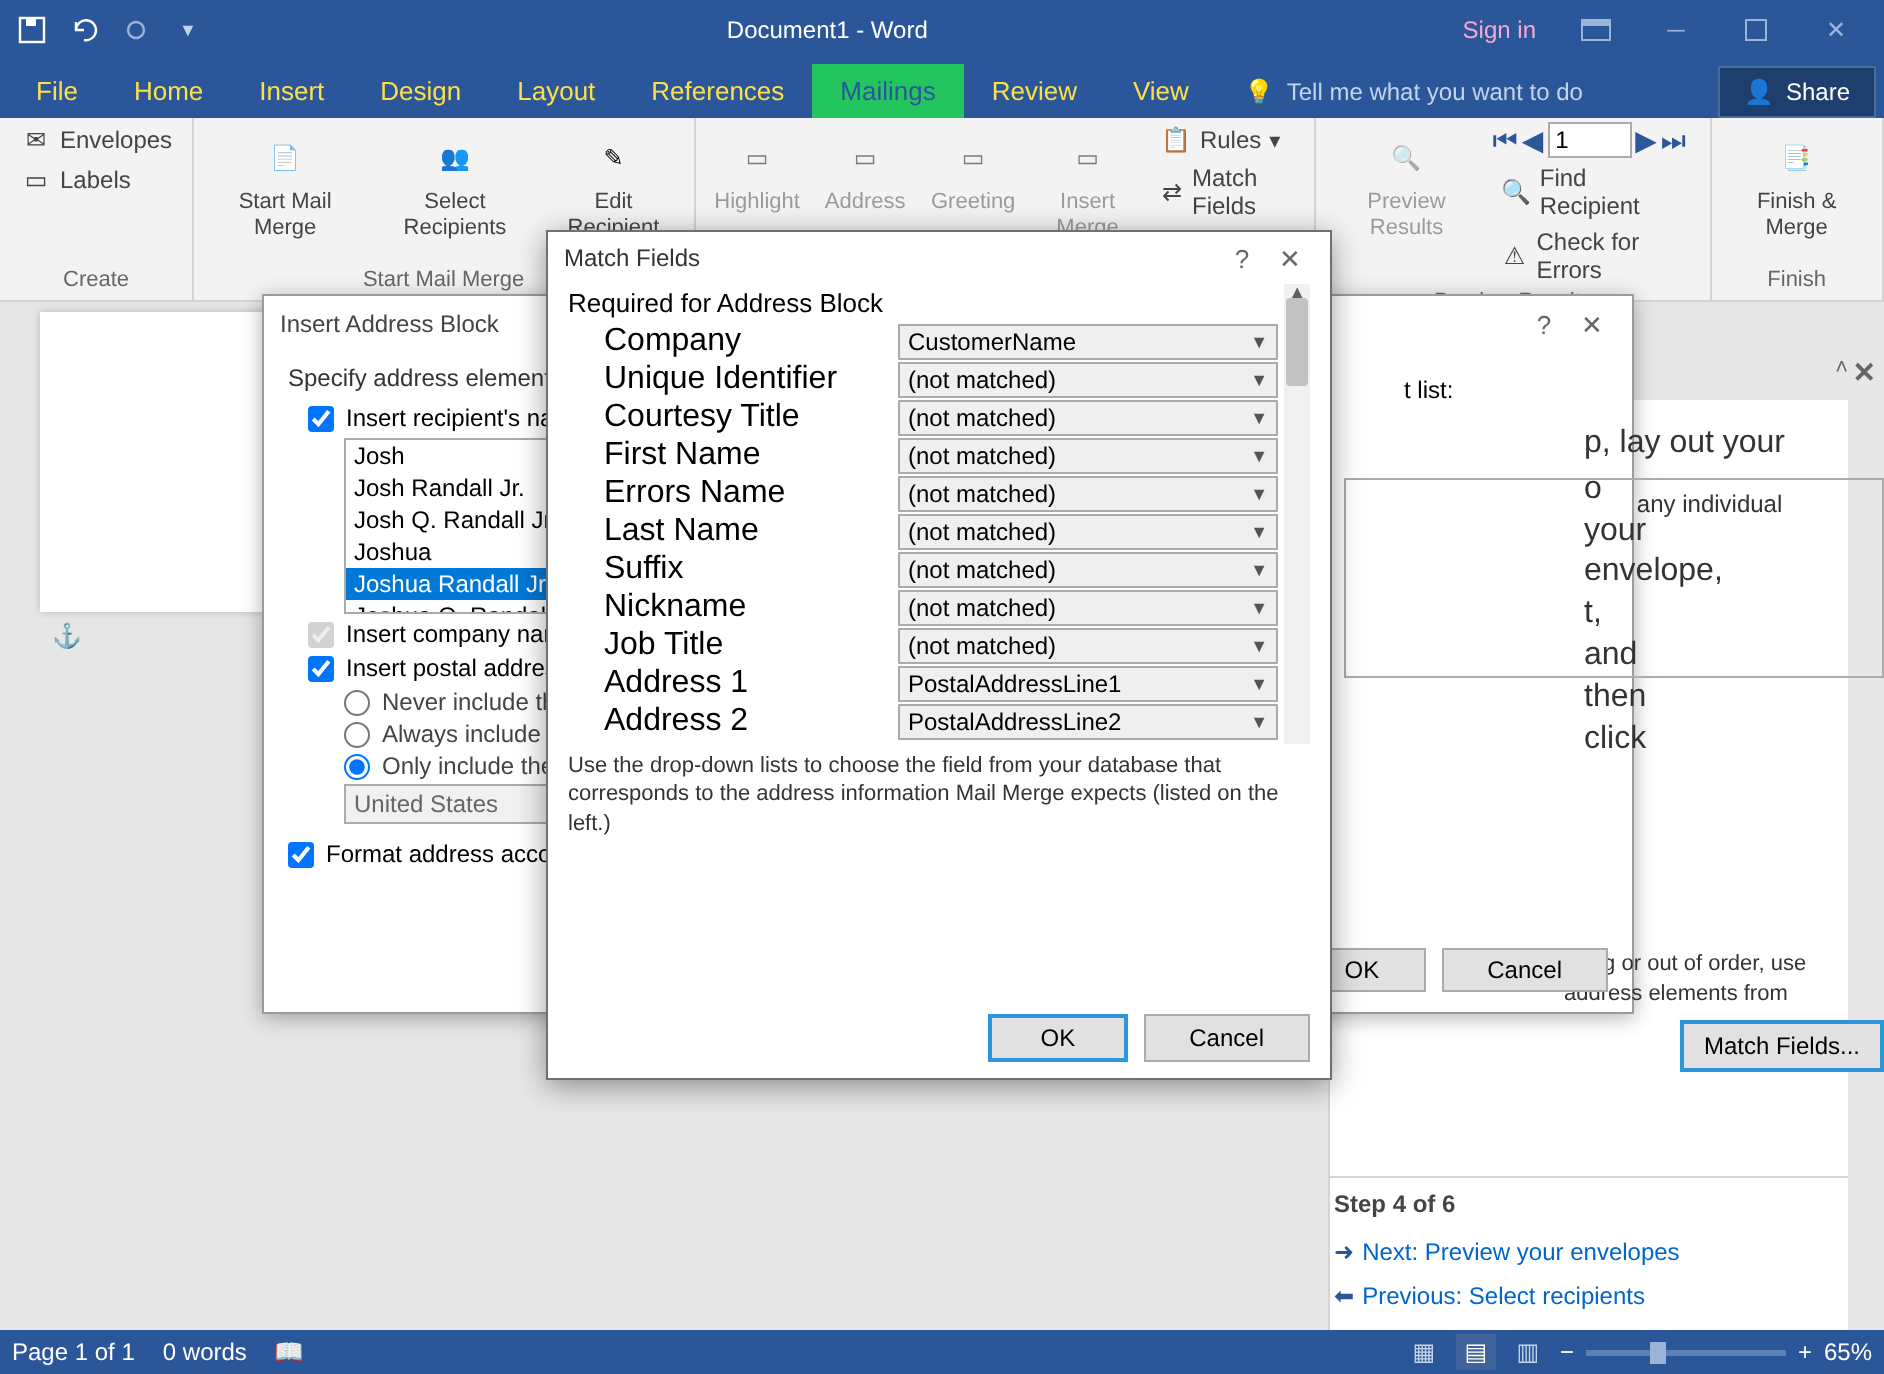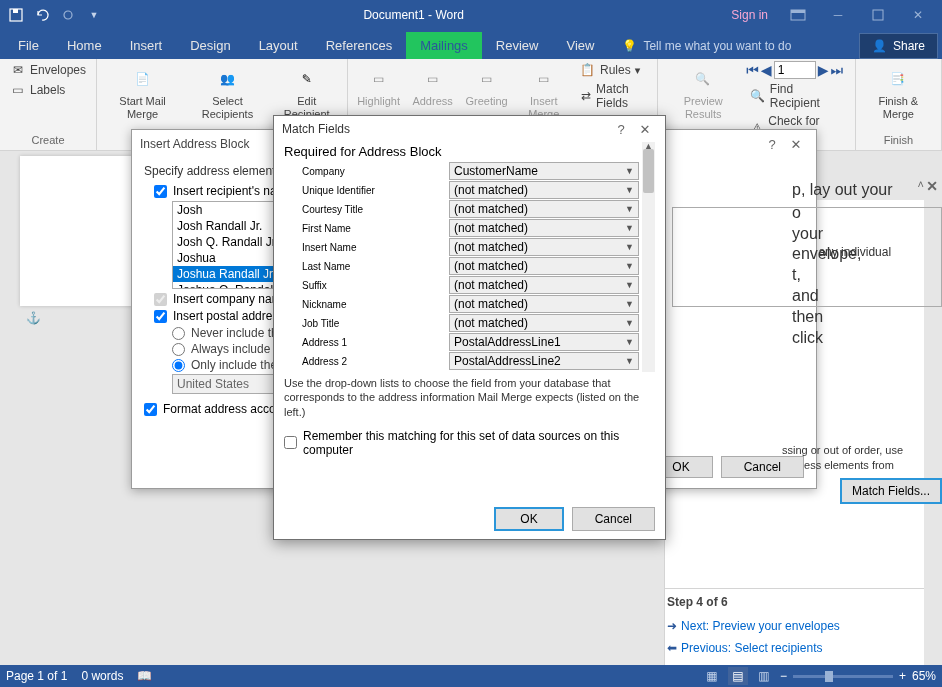--- a/index.html
+++ b/index.html
@@ -5,21 +5,21 @@
 *{box-sizing:border-box;margin:0;padding:0;font-family:"Segoe UI",Arial,sans-serif;font-size:12px;}
 body{background:#fff;width:942px;height:687px;overflow:hidden;position:relative;}
 .titlebar{background:#2b579a;height:29px;display:flex;align-items:center;color:#fff;padding:0 4px;}
 .qat{display:flex;gap:2px;align-items:center;}
 .qat-btn{width:24px;height:24px;display:flex;align-items:center;justify-content:center;cursor:pointer;}
 .qat-btn svg{width:16px;height:16px;}
 .title-text{flex:1;text-align:center;color:#fff;font-size:12px;}
 .win-btn{width:40px;height:29px;display:flex;align-items:center;justify-content:center;cursor:pointer;color:#9bb3d6;}
 .signin{color:#f9a8d4;padding:0 10px;cursor:pointer;text-align:right;}
 .ribbon-tabs{background:#2b579a;height:30px;display:flex;align-items:flex-end;padding:0 4px;}
-.tab{color:#e5e5e5;padding:6px 14px;cursor:pointer;font-size:13px;}
+.tab{color:#fde047;padding:6px 14px;cursor:pointer;font-size:13px;}
 .tab.active{background:#22c55e;color:#2b579a;}
 .share-btn{margin-left:auto;background:#1e3e6e;color:#fff;padding:5px 12px;cursor:pointer;display:flex;align-items:center;gap:6px;border:1px solid #4a6da0;}
 .ribbon-body{background:#f3f3f3;border-bottom:1px solid #d4d4d4;height:92px;display:flex;}
 .rgroup{border-right:1px solid #d4d4d4;padding:2px 6px;display:flex;flex-direction:column;justify-content:space-between;}
 .rgroup-title{text-align:center;font-size:11px;color:#666;padding:2px 0;}
 .rgroup-body{display:flex;gap:4px;flex:1;align-items:flex-start;}
 .rbtn{display:flex;flex-direction:column;align-items:center;justify-content:center;padding:2px 4px;cursor:pointer;min-width:50px;}
 .rbtn-icon{width:32px;height:32px;display:flex;align-items:center;justify-content:center;}
 .rbtn-label{font-size:11px;text-align:center;color:#444;line-height:1.2;}
 .rbtn.disabled{opacity:0.5;}
@@ -28,21 +28,21 @@
 .nav-ctrl{display:flex;align-items:center;gap:2px;}
 .nav-arrow{color:#2b579a;cursor:pointer;font-size:14px;}
 .nav-input{width:42px;border:1px solid #ababab;padding:1px 3px;background:#fff;}
 .doc-area{position:absolute;top:151px;left:0;right:0;bottom:22px;background:#e6e6e6;}
 .page{position:absolute;left:20px;top:5px;width:250px;height:150px;background:#fff;box-shadow:0 0 4px rgba(0,0,0,0.2);}
 .anchor-icon{position:absolute;left:26px;top:160px;color:#2b579a;}
 .collapse-arrow{position:absolute;right:18px;top:178px;color:#666;font-size:11px;}
 .close-btn{position:absolute;right:4px;top:178px;color:#666;font-size:14px;font-weight:bold;cursor:pointer;}
 
 
-.dlg-iab{position:absolute;left:131px;top:129px;width:686px;height:360px;background:#fff;border:1px solid #9b9b9b;box-shadow:0 2px 10px rgba(0,0,0,0.3);z-index:10;}
+.dlg-iab{position:absolute;left:131px;top:147px;width:686px;height:360px;background:#fff;border:1px solid #9b9b9b;box-shadow:0 2px 10px rgba(0,0,0,0.3);z-index:10;}
 .dlg-title{height:28px;display:flex;align-items:center;padding:0 8px;font-size:12px;color:#444;}
 .dlg-title .sp{flex:1;}
 .dlg-help,.dlg-close{width:24px;text-align:center;cursor:pointer;color:#666;font-size:13px;}
 .dlg-body{padding:6px 12px 10px 12px;}
 .section-label{font-size:12px;color:#333;margin-bottom:6px;}
 .chk-row{display:flex;align-items:center;gap:6px;margin:3px 0;padding-left:10px;}
 .chk{width:13px;height:13px;}
 .name-list{margin-left:28px;width:236px;height:88px;border:1px solid #ababab;background:#fff;overflow-y:auto;font-size:11px;}
 .name-item{padding:1px 4px;}
 .name-item.sel{background:#0078d7;color:#fff;}
@@ -64,21 +64,21 @@
 .dlg-mf{position:absolute;left:273px;top:115px;width:393px;height:425px;background:#fff;border:1px solid #707070;box-shadow:0 3px 14px rgba(0,0,0,0.4);z-index:30;}
 .mf-title{height:26px;display:flex;align-items:center;padding:0 8px;font-size:12px;color:#333;}
 .mf-title .sp{flex:1;}
 .mf-intro{padding:4px 10px;font-size:11px;line-height:1.3;color:#333;}
 .mf-scroll{position:relative;height:230px;margin:0 10px;overflow:hidden;}
 .mf-scrollbar{position:absolute;right:0;top:0;bottom:0;width:13px;background:#f0f0f0;}
 .mf-thumb{position:absolute;right:1px;top:7px;width:11px;height:44px;background:#c2c2c2;border-radius:2px;}
 .mf-thumb-arrow-up{position:absolute;right:2px;top:-1px;font-size:9px;color:#606060;}
 .mf-section-hdr{font-weight:normal;font-size:13px;padding:2px 0;}
 .mf-row{display:flex;align-items:center;margin:1px 0;}
-.mf-lbl{width:165px;font-size:10px;padding-left:18px;}
+.mf-lbl{width:165px;font-size:16px;padding-left:18px;}
 .mf-sel{flex:1;border:1px solid #ababab;background:#efefef;padding:1px 4px;font-size:11px;display:flex;justify-content:space-between;align-items:center;margin-right:16px;}
 .mf-sel-caret{font-size:9px;color:#555;}
 .mf-help{padding:4px 10px;font-size:11px;line-height:1.3;color:#333;}
 .mf-chk-row{display:flex;align-items:center;gap:6px;padding:6px 10px;font-size:11px;}
 .mf-buttons{position:absolute;bottom:8px;right:10px;display:flex;gap:8px;}
 .btn-primary{border:2px solid #2b96d9;background:#e1e1e1;padding:3px 24px;font-size:12px;cursor:pointer;}
 
 
 .task-pane{position:absolute;right:18px;top:200px;width:260px;bottom:22px;background:#fff;border-left:1px solid #d4d4d4;z-index:5;}
 .step-hdr{font-weight:bold;font-size:12px;padding:6px 6px 6px 2px;border-top:1px solid #d4d4d4;color:#444;}
@@ -317,20 +317,21 @@
         <input type="radio" name="ctry" checked="" style="">
         <span>Only include the co</span>
       </div>
     <div class="country-select"><span>United States</span></div>
     <div class="chk-row" style="padding-left:0;margin-top:8px">
         <input type="checkbox" class="chk" checked="" style="">
         <span>Format address accord</span>
       </div>
   </div>
   <div class="preview-area">
+    <div class="preview-lbl" style="padding-left:150px">t list:</div>
     <div class="preview-info" style="padding-left:240px">p, lay out your</div>
     <div class="preview-box" style="margin-left:120px;width:270px;height:100px"></div>
     <div class="preview-info" style="padding-left:240px;margin-top:-110px;width:150px">o your envelope, t, and then click</div>
     <div class="correct-section" style="margin-top:95px;margin-left:120px;width:270px">
       <div class="correct-text" style="padding-left:110px">ssing or out of order, use address elements from</div>
       <button class="match-fields-btn">Match Fields...</button>
     </div>
   </div>
   <div class="dlg-buttons">
     <button class="btn-std">OK</button>
@@ -369,21 +370,21 @@
         </div>
       </div>
     <div class="mf-row">
         <div class="mf-lbl">First Name</div>
         <div class="mf-sel">
           <span>(not matched)</span>
           <span class="mf-sel-caret">▼</span>
         </div>
       </div>
     <div class="mf-row">
-        <div class="mf-lbl">Insert Name</div>
+        <div class="mf-lbl">Errors Name</div>
         <div class="mf-sel">
           <span>(not matched)</span>
           <span class="mf-sel-caret">▼</span>
         </div>
       </div>
     <div class="mf-row">
         <div class="mf-lbl">Last Name</div>
         <div class="mf-sel">
           <span>(not matched)</span>
           <span class="mf-sel-caret">▼</span>
@@ -423,24 +424,20 @@
           <span>PostalAddressLine2</span>
           <span class="mf-sel-caret">▼</span>
         </div>
       </div>
     <div class="mf-scrollbar">
         <span class="mf-thumb-arrow-up">▲</span>
         <div class="mf-thumb"></div>
       </div>
   </div>
   <div class="mf-help">Use the drop-down lists to choose the field from your database that corresponds to the address information Mail Merge expects (listed on the left.)</div>
-  <div class="mf-chk-row">
-      <input type="checkbox" class="chk" style="">
-      <span>Remember this matching for this set of data sources on this computer</span>
-    </div>
   <div class="mf-buttons">
     <button class="btn-primary">OK</button>
     <button class="btn-std">Cancel</button>
   </div>
 </div>
 
 <div class="statusbar">
   <span>Page 1 of 1</span>
   <span>0 words</span>
   <span>📖</span>

